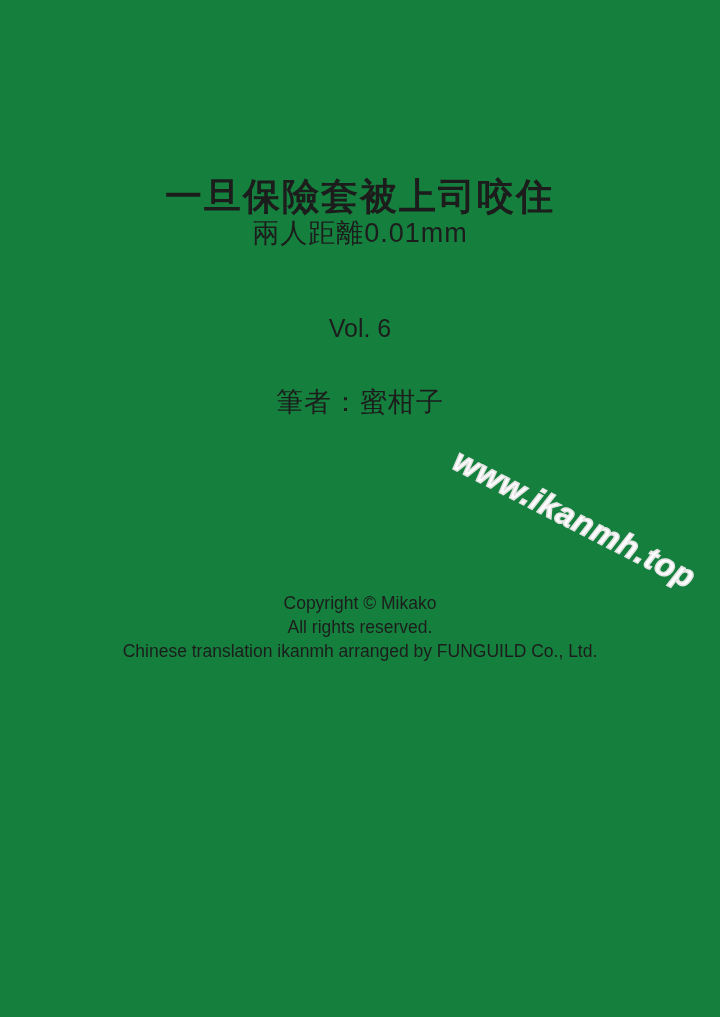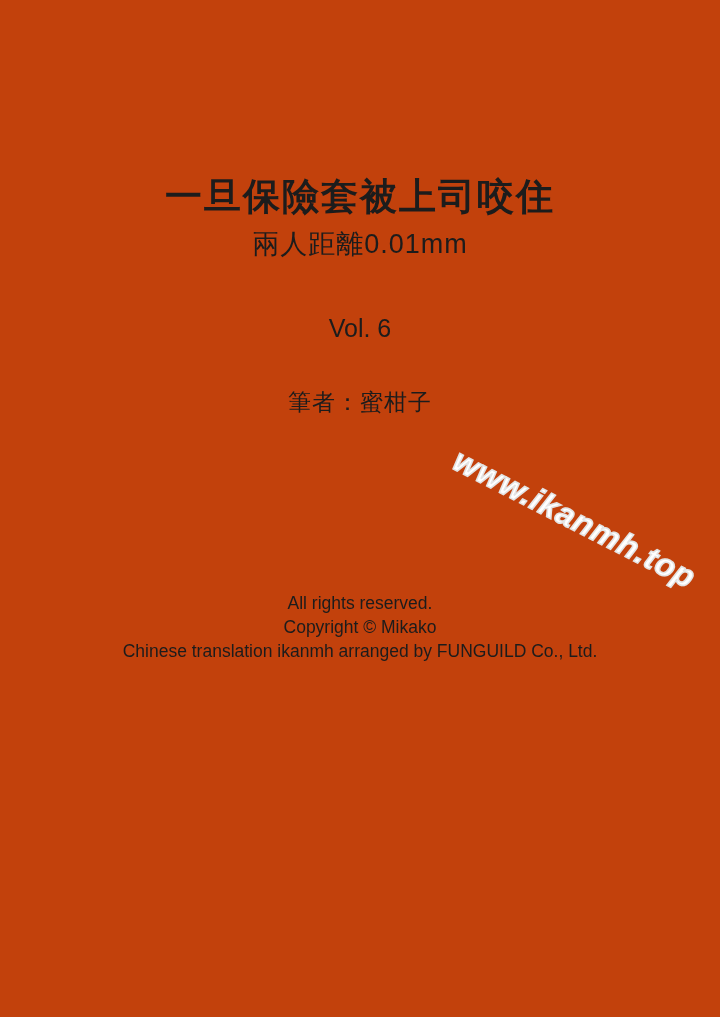--- a/index.html
+++ b/index.html
@@ -4,55 +4,55 @@
 <style>
   html, body {
     margin: 0;
     padding: 0;
     background: #ffffff;
   }
   .page {
     position: relative;
     width: 720px;
     height: 1017px;
-    background: #c2410c;
+    background: #15803d;
     overflow: hidden;
     font-family: "Liberation Sans", "DejaVu Sans", sans-serif;
     color: #1c1c1c;
   }
   .centered {
     position: absolute;
     left: 0;
     width: 720px;
     text-align: center;
     white-space: nowrap;
   }
   .title {
     top: 177px;
     font-size: 37px;
     font-weight: 600;
     letter-spacing: 2px;
     line-height: 40px;
   }
   .subtitle {
-    top: 228px;
+    top: 217px;
     font-size: 27px;
     font-weight: 400;
     letter-spacing: 1px;
     line-height: 32px;
   }
   .volume {
     top: 314px;
     font-size: 25px;
     font-weight: 400;
     line-height: 28px;
   }
   .author {
     top: 386px;
-    font-size: 23px;
+    font-size: 27px;
     font-weight: 400;
     letter-spacing: 1px;
     line-height: 32px;
   }
   .watermark {
     position: absolute;
     left: 464px;
     top: 442px;
     transform: rotate(27deg);
     transform-origin: 0 0;
@@ -88,18 +88,18 @@
 
   <div class="centered subtitle">兩人距離0.01mm</div>
 
   <div class="centered volume">Vol. 6</div>
 
   <div class="centered author">筆者：蜜柑子</div>
 
   <div class="watermark">www.ikanmh.top</div>
 
   <div class="copyright">
+    <div>Copyright © Mikako</div>
     <div>All rights reserved.</div>
-    <div>Copyright © Mikako</div>
     <div>Chinese translation ikanmh arranged by FUNGUILD Co., Ltd.</div>
   </div>
 
 </div>
 
 </body></html>

